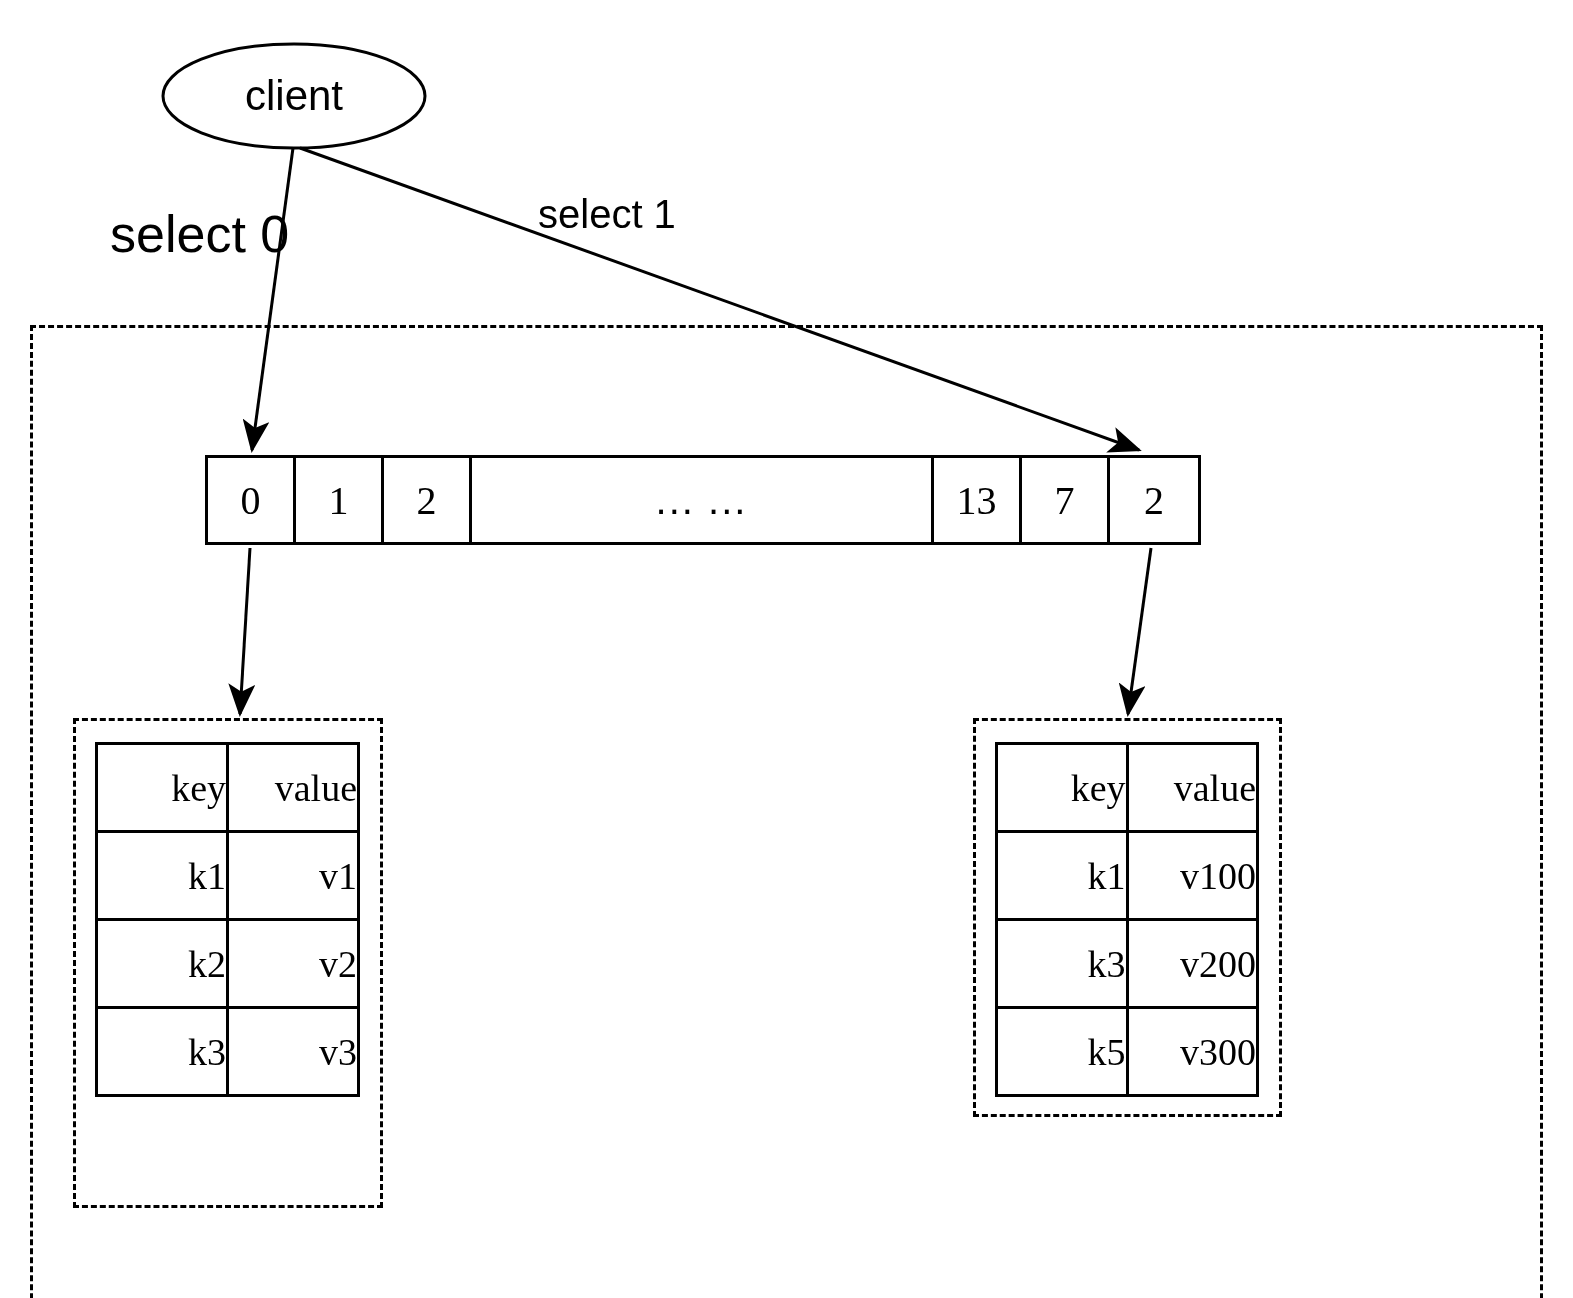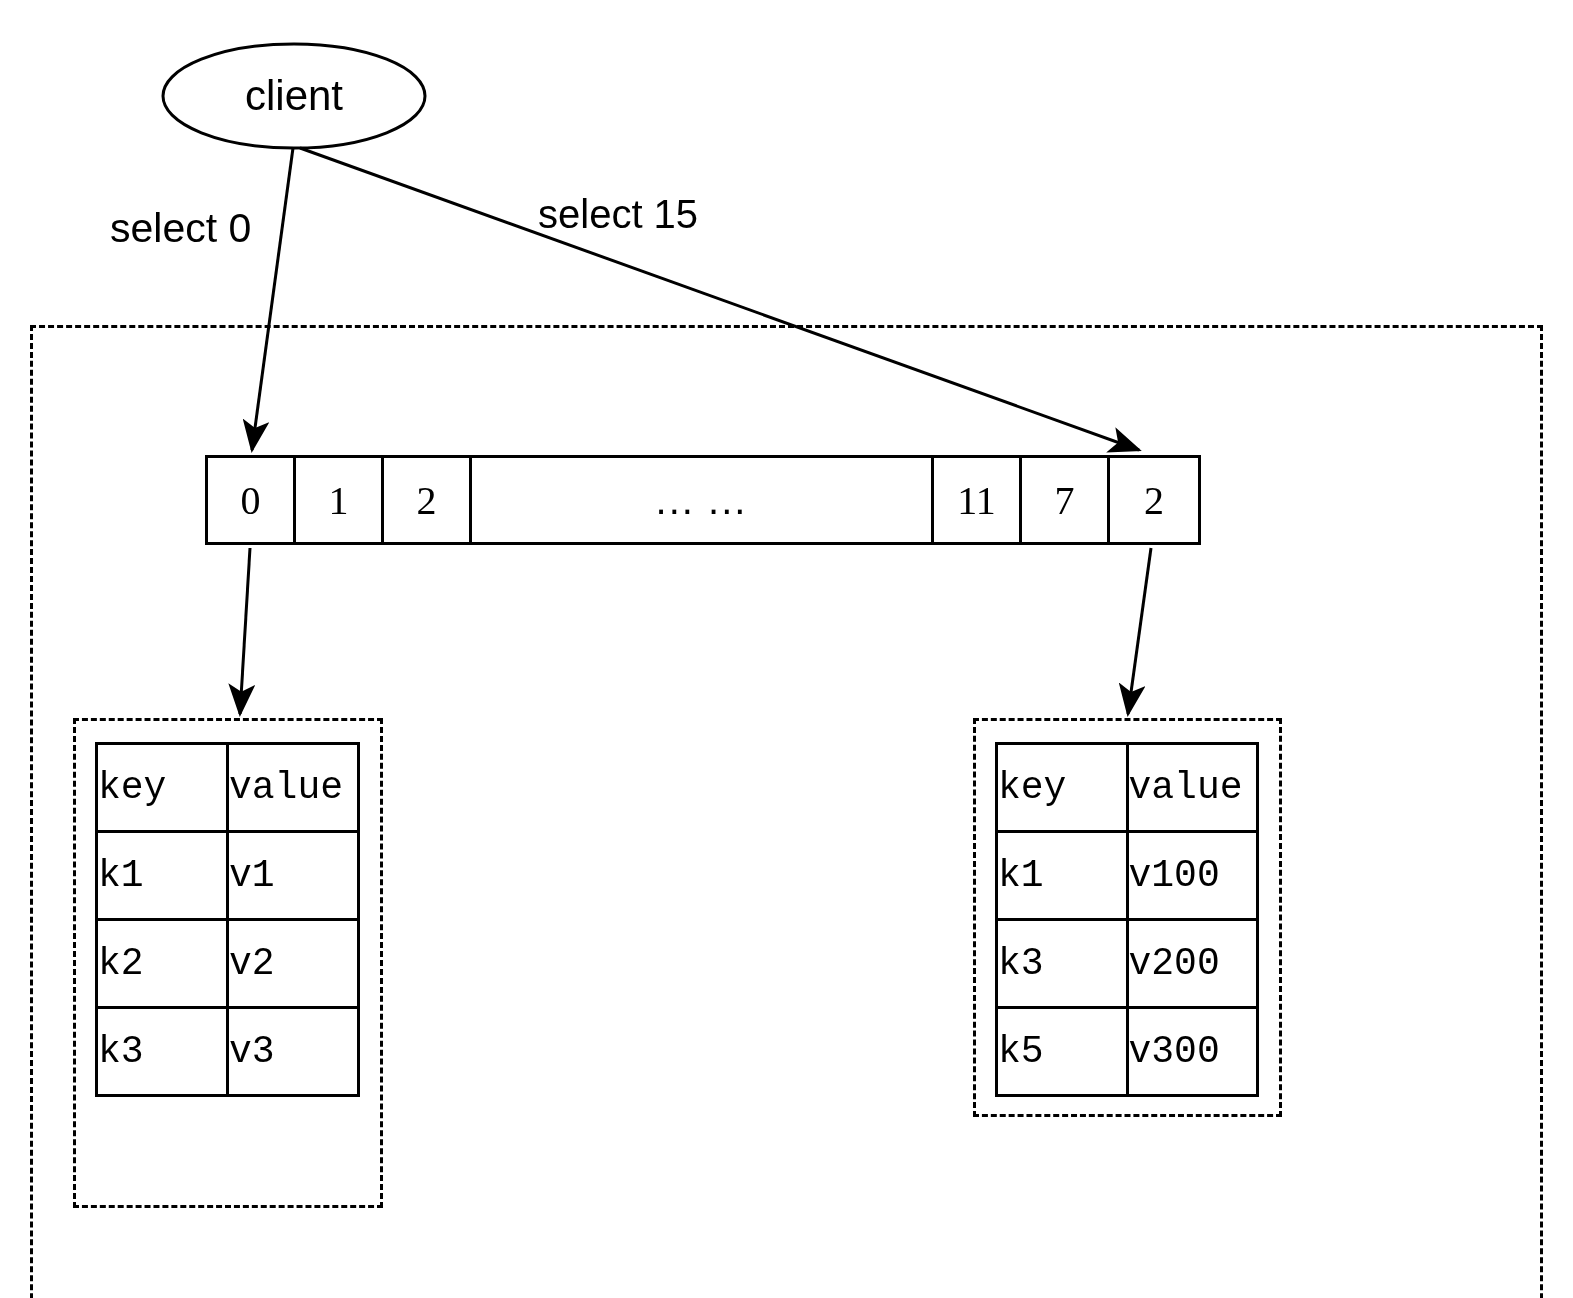--- a/index.html
+++ b/index.html
@@ -36,21 +36,21 @@
     left: 163px;
     top: 75px;
     width: 262px;
     text-align: center;
     font-size: 42px;
   }
   
   #label-select-0 {
     left: 110px;
     top: 208px;
-    font-size: 41px;
+    font-size: 52px;
   }
   #label-select-15 {
     left: 538px;
     top: 194px;
     font-size: 40px;
   }
   
   #db-array {
     position: absolute;
     left: 205px;
@@ -109,25 +109,25 @@
   }
   #kv-table-db15 {
     left: 995px;
     top: 742px;
     width: 264px;
   }
   .kv-table td {
     border: 3px solid #000000;
     height: 88px;
     box-sizing: border-box;
-    text-align: left;
+    text-align: right;
     vertical-align: middle;
     font-size: 38px;
     color: #000000;
-    font-family: Liberation Mono, monospace;
+    font-family: Liberation Serif, serif;
     padding: 0;
     width: 50%;
   }
   
   #server-boundary {
     position: absolute;
     left: 30px;
     top: 325px;
     width: 1513px;
     height: 1010px;
@@ -158,28 +158,28 @@
     <line x1="300" y1="148" x2="1139" y2="450" stroke="#000000" stroke-width="3" marker-end="url(#arrowhead)"></line>
 
     <line x1="250" y1="548" x2="240" y2="714" stroke="#000000" stroke-width="3" marker-end="url(#arrowhead)"></line>
 
     <line x1="1151" y1="548" x2="1128" y2="714" stroke="#000000" stroke-width="3" marker-end="url(#arrowhead)"></line>
   </svg>
 
   <div class="txt" id="client-label">client</div>
 
   <div class="txt" id="label-select-0">select 0</div>
-  <div class="txt" id="label-select-15">select 15</div>
+  <div class="txt" id="label-select-15">select 1</div>
 
   <div id="db-array">
     <div class="db-cell w-narrow">0</div>
     <div class="db-cell w-narrow">1</div>
     <div class="db-cell w-narrow">2</div>
     <div class="db-cell w-wide">... ...</div>
-    <div class="db-cell w-narrow">11</div>
+    <div class="db-cell w-narrow">13</div>
     <div class="db-cell w-narrow">7</div>
     <div class="db-cell w-narrow">2</div>
   </div>
 
   <div class="keyspace" id="keyspace-db0"></div>
   <table class="kv-table" id="kv-table-db0">
     <tbody>
       <tr>
         <td>key</td>
         <td>value</td>

